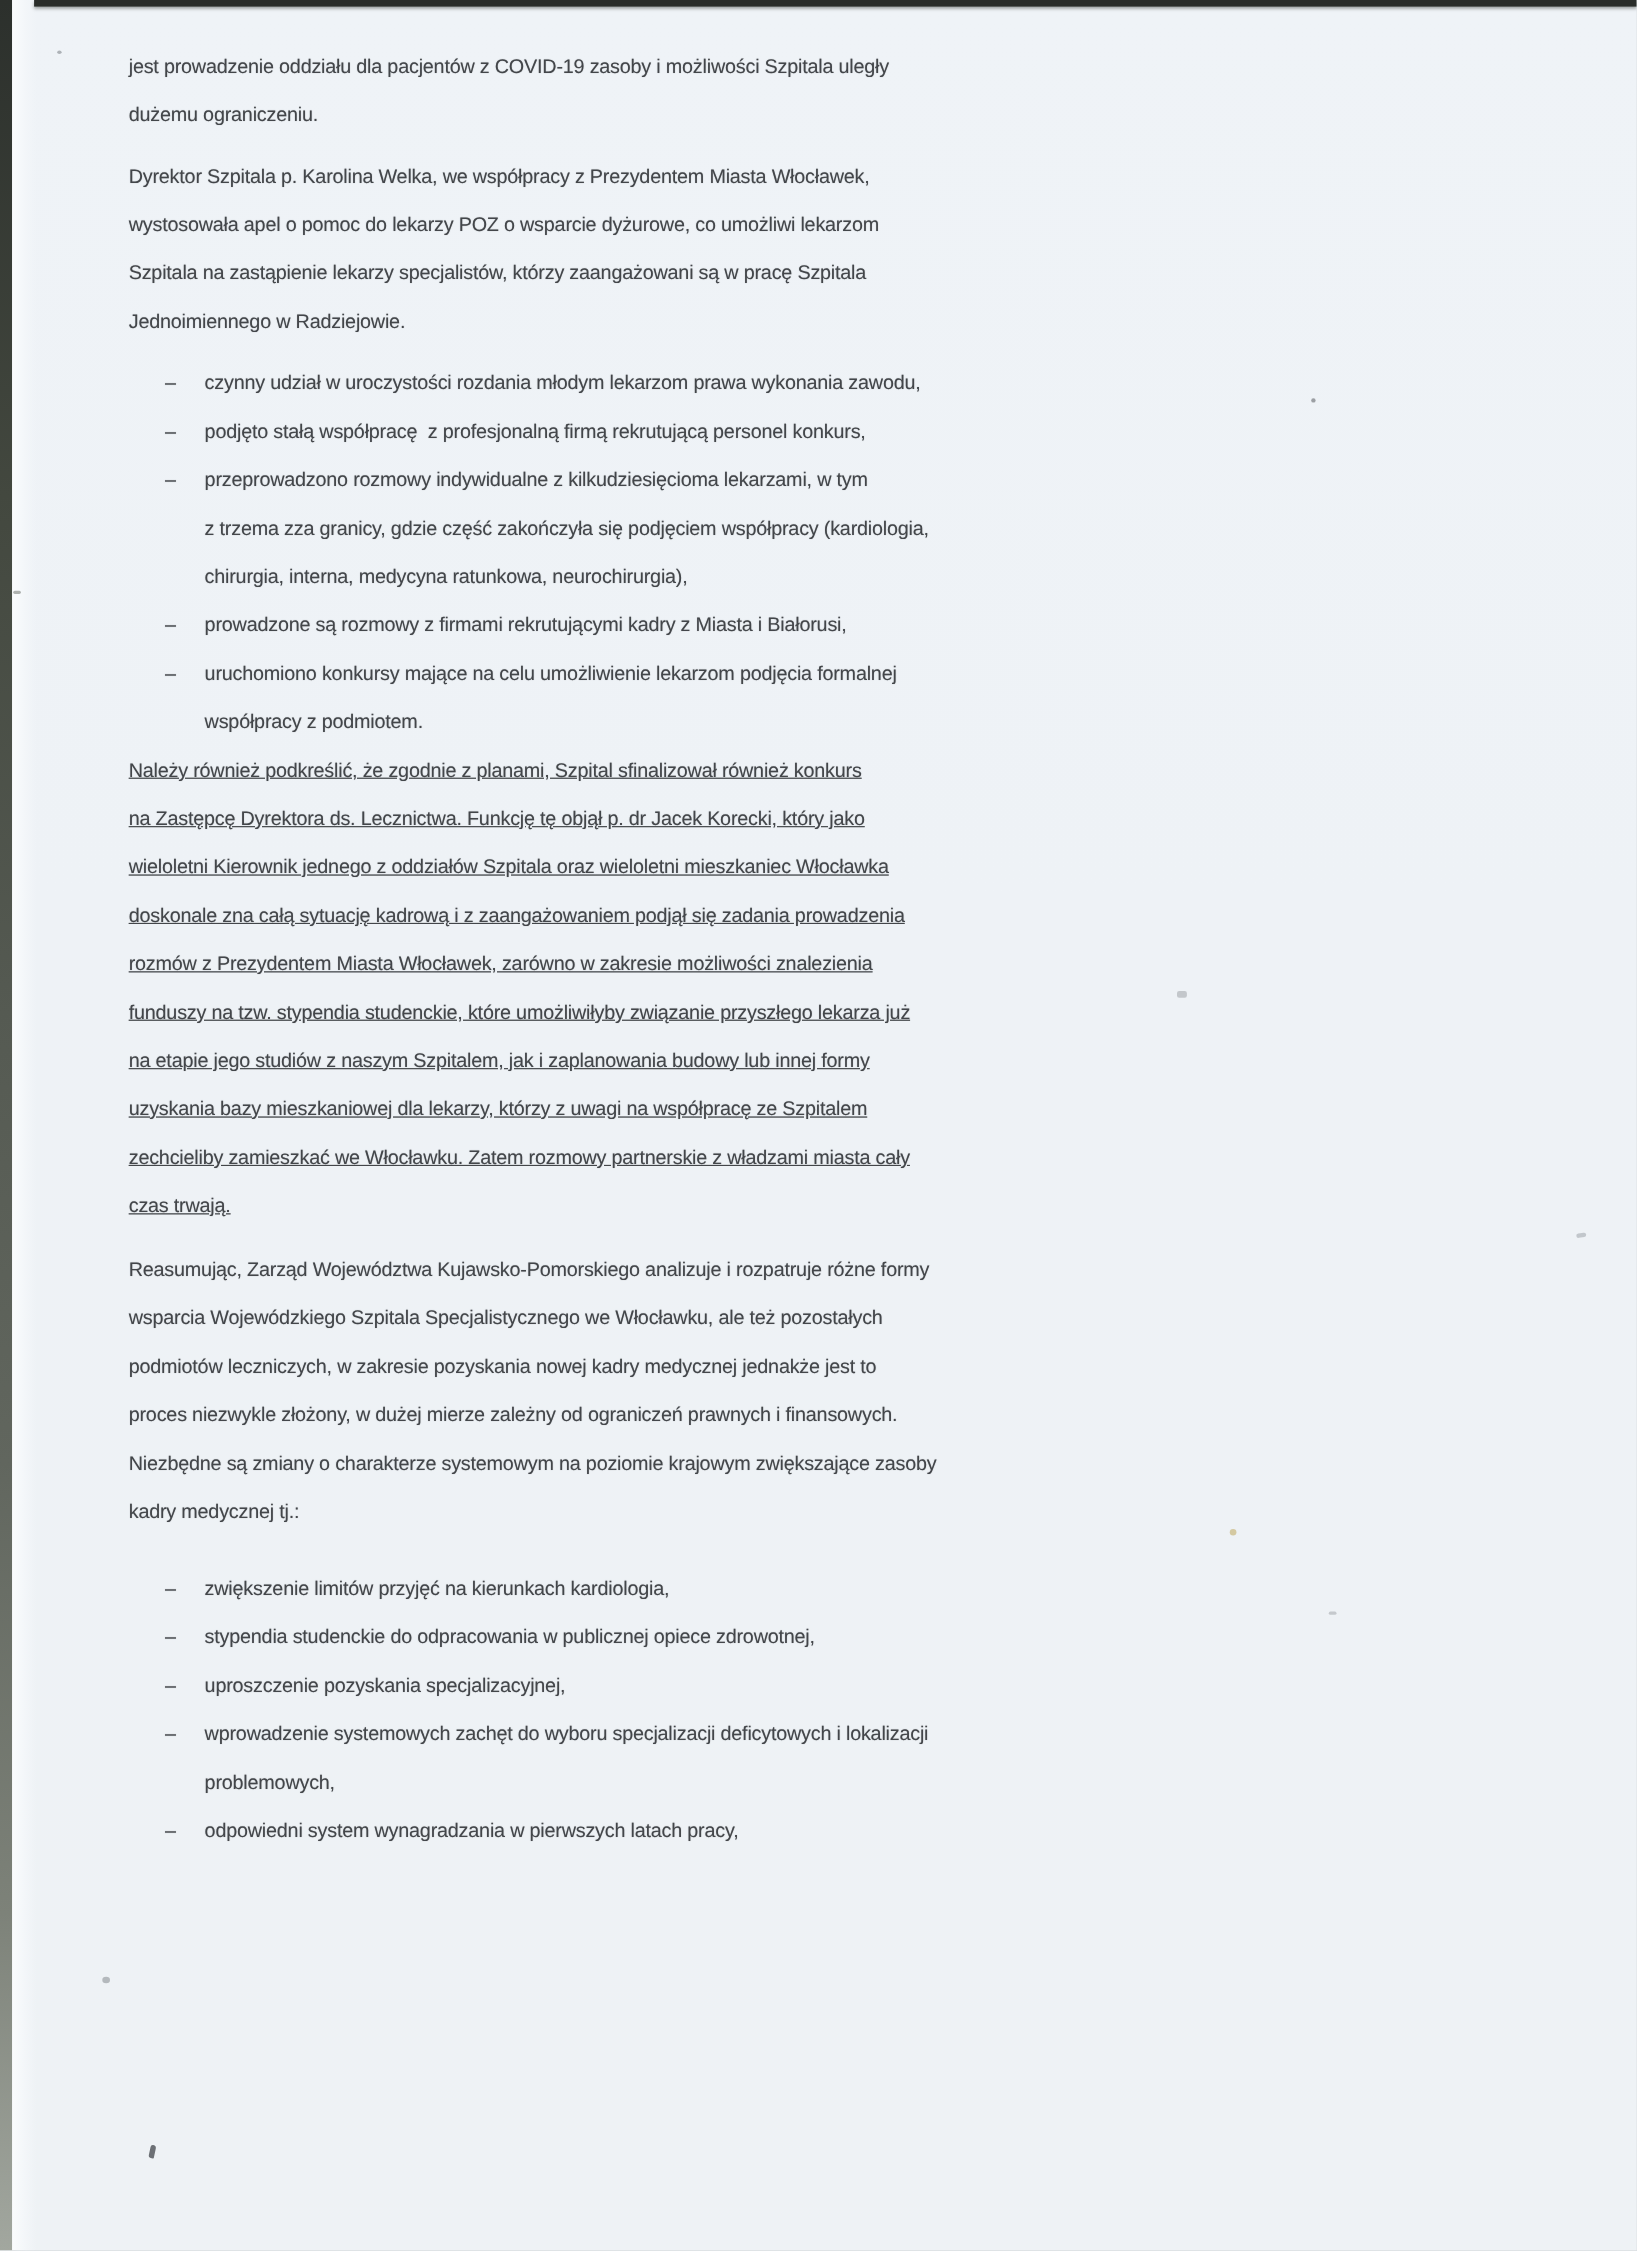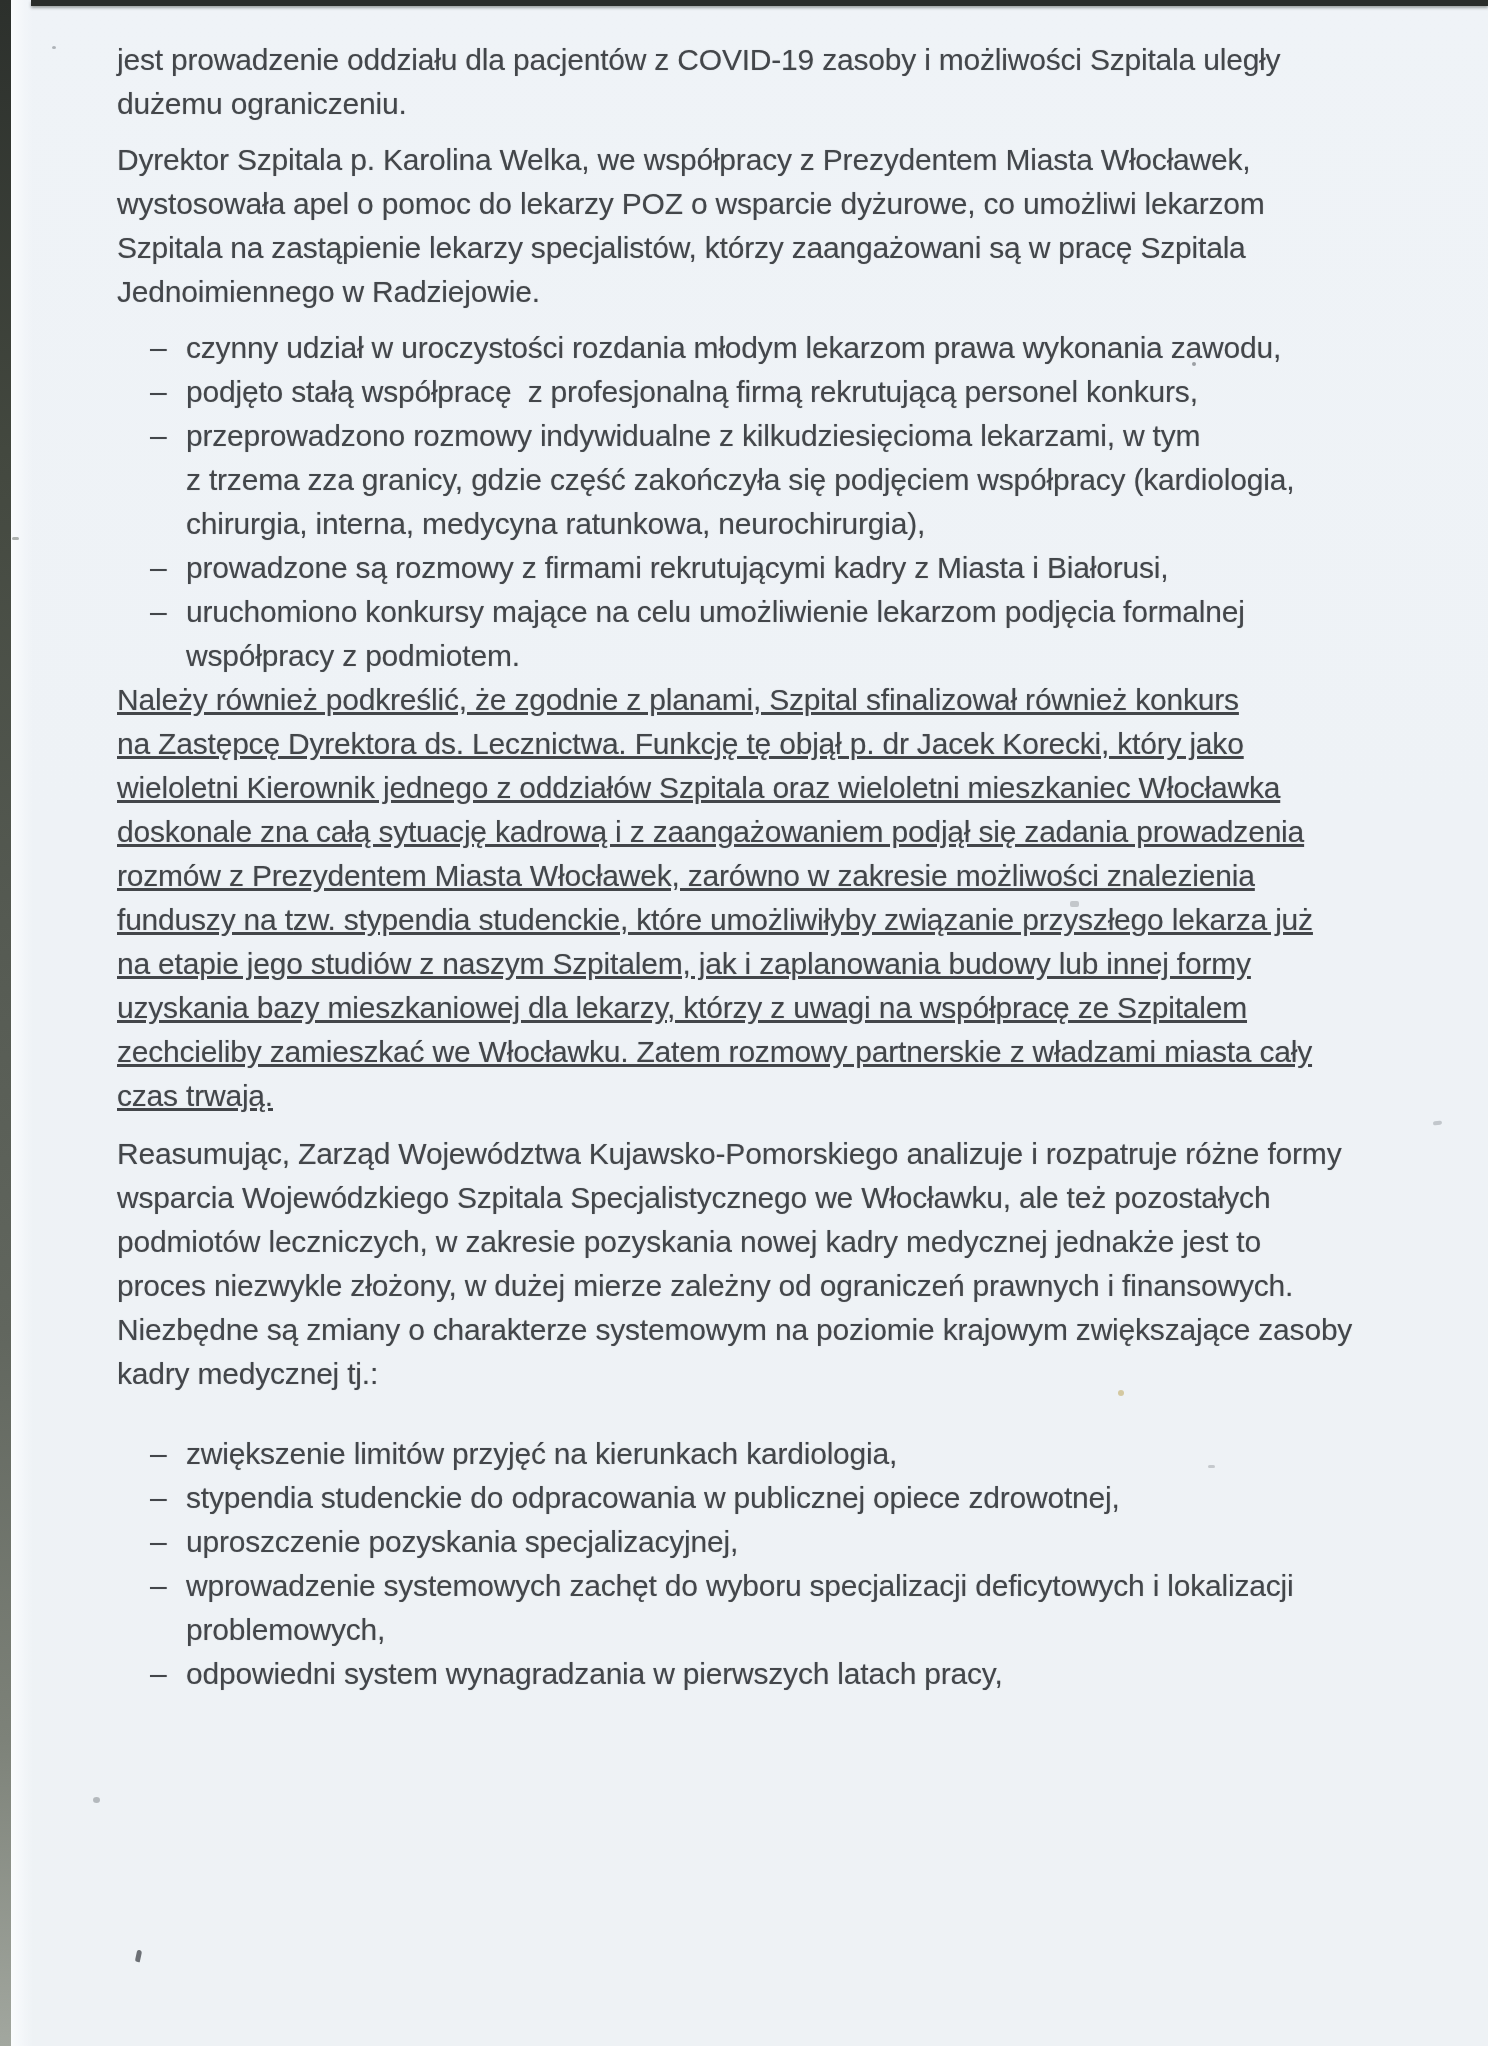--- a/index.html
+++ b/index.html
@@ -22,29 +22,29 @@
     background:linear-gradient(90deg,#fafcfd 0%,#f3f6f9 55%,rgba(240,244,247,0) 100%);
   }
   .scan-top{
     position:absolute;left:31px;right:0;top:0;height:6px;
     background:#2a2d2a;
     box-shadow:0 2px 3px rgba(60,64,60,0.45);
   }
   .content{
     position:absolute;left:117px;top:0;width:1305px;
     padding-top:38px;
-    font-size:30px;line-height:44px;letter-spacing:-0.2px;
+    font-size:18px;line-height:44px;letter-spacing:-0.2px;
     text-shadow:0 0 1px rgba(84,88,92,0.45);
   }
   .para{margin:0;white-space:pre-wrap;}
   .gap-a{margin-bottom:12px;}
   .gap-b{margin-bottom:24px;}
   .gap-c{margin-bottom:34px;}
   .gap-d{margin-bottom:14px;text-decoration:underline;}
-  .gap-e{margin-bottom:36px;}
+  .gap-e{margin-bottom:26px;}
   .bullets{padding-left:33px;margin:0;}
   .bullet{display:flex;align-items:flex-start;}
   .dash{width:36px;flex:0 0 36px;}
   .btext{white-space:pre-wrap;flex:1 1 auto;}
   
   .speck{position:absolute;border-radius:50%;}
   .sp1{left:52px;top:46px;width:4px;height:3px;background:rgba(120,126,132,.55);}
   .sp2{left:1192px;top:362px;width:4px;height:4px;background:rgba(100,104,108,.6);}
   .sp3{left:1070px;top:901px;width:9px;height:6px;border-radius:2px;background:rgba(130,135,140,.4);filter:blur(.4px);}
   .sp4{left:1118px;top:1390px;width:6px;height:6px;background:rgba(205,190,140,.8);}

